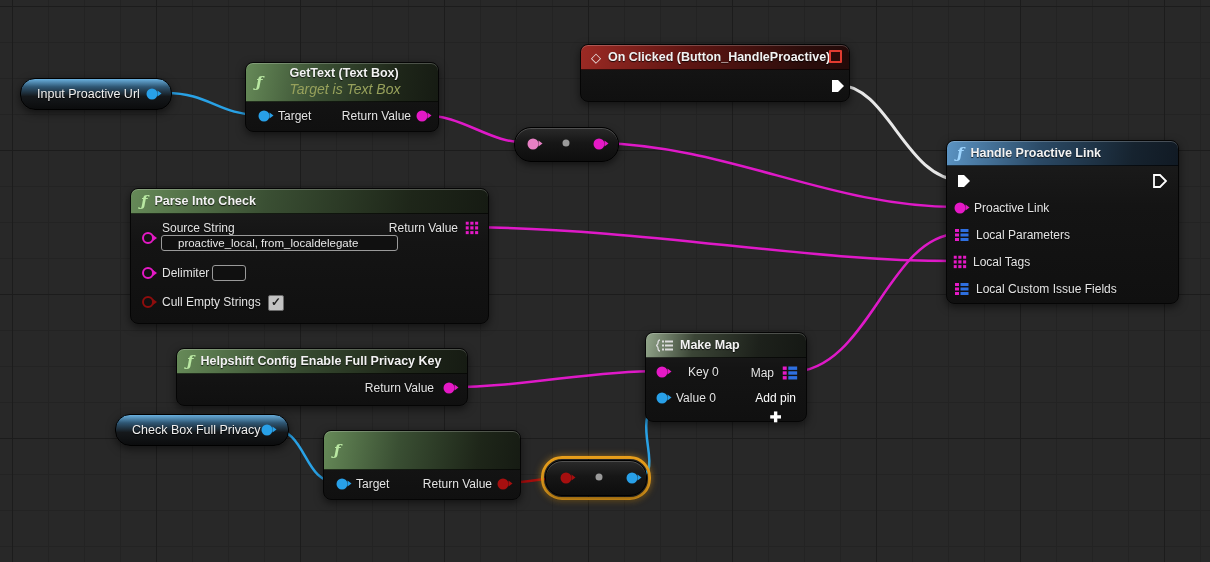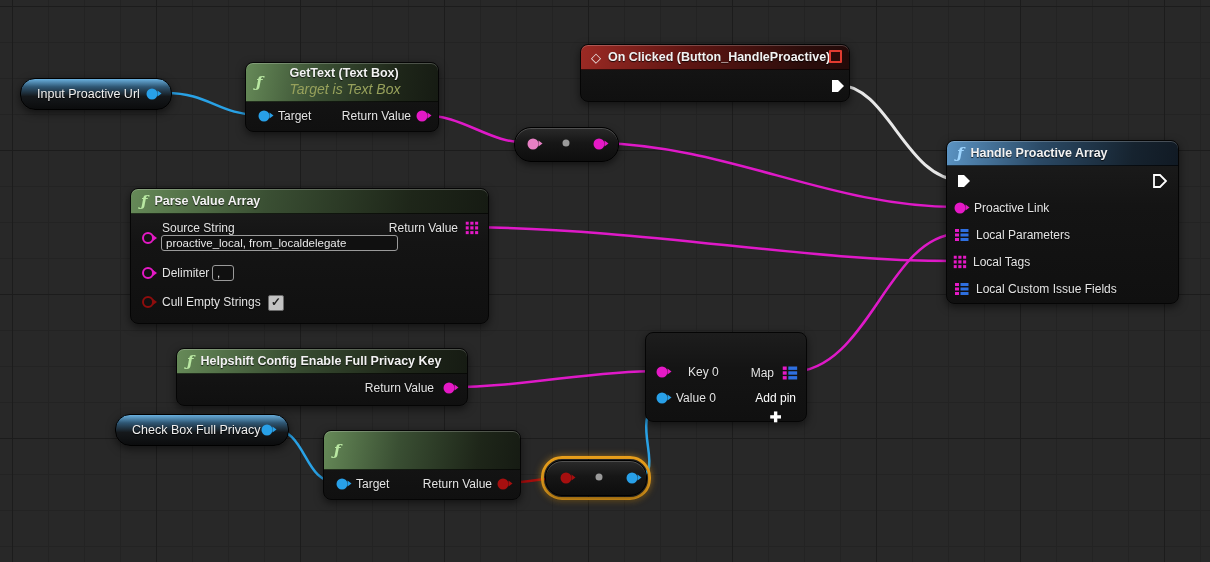--- a/index.html
+++ b/index.html
@@ -49,21 +49,21 @@
   .hollow.p-red{border:2.5px solid #8e0d0d;} .hollow.p-red::after{left:9px;top:.6px;border-left-color:#8e0d0d;}
   .apin{position:absolute;transform:translate(-50%,-50%);line-height:0;}
   .capsule{
     position:absolute;z-index:2;border:1px solid #000;border-radius:15px;
     background:linear-gradient(180deg,#6ab0de 0%,#2f5774 26%,#15181b 58%,#0b0c0d 100%);
     box-shadow:0 3px 8px rgba(0,0,0,.55);
   }
   .cap-lbl{position:absolute;left:16px;top:50%;transform:translateY(-50%);color:#f0f0f0;font-size:12.5px;white-space:nowrap;text-shadow:0 1px 1px #000;}
   .field{
     position:absolute;background:#101010;border:1px solid #9a9a9a;border-radius:3px;
-    color:#e8e8e8;font-size:11.5px;font-family:"Liberation Sans",sans-serif;padding:0 4px;height:16px;box-sizing:border-box;
+    color:#e8e8e8;font-size:11.5px;font-family:"Liberation Sans",sans-serif;padding:0 16px;height:16px;box-sizing:border-box;
   }
   .checkbox{
     position:absolute;width:14px;height:14px;background:#c2c2c2;border-radius:2px;border:1px solid #6a6a6a;
     color:#1d1d1d;font-size:12px;font-weight:bold;line-height:13px;text-align:center;
   }
   .pill{
     position:absolute;z-index:2;border:1px solid #000;border-radius:17px;
     background:linear-gradient(180deg,#2a2a2a 0%,#161616 45%,#0d0d0d 100%);
     box-shadow:inset 0 1px 0 rgba(255,255,255,.18),0 3px 7px rgba(0,0,0,.5);
   }
@@ -131,21 +131,21 @@
 
 <div class="pill" style="left:514px;top:127px;width:103px;height:33px;">
   <span class="pin p-pinklight" style="left:18px;top:16px;"></span>
   <span class="dot" style="left:51px;top:15px;"></span>
   <span class="pin p-pink" style="left:84px;top:16px;"></span>
 </div>
 
 <div class="node" style="left:946px;top:140px;width:231px;height:162px;">
   <div class="hdr hdr-1 hdr-blue">
     <span class="fn-icon fn-blue">ƒ</span>
-    <span class="title">Handle Proactive Array</span>
+    <span class="title">Handle Proactive Link</span>
   </div>
   <span class="apin" style="left:17px;top:40px;">
     <svg width="15" height="15">
         <path d="M1.5,1.5 h6 l6,6 -6,6 h-6 z" fill="#ffffff"></path>
       </svg>
   </span>
   <span class="apin" style="left:213px;top:40px;">
     <svg width="15" height="15">
         <path d="M1.5,1.5 h6 l6,6 -6,6 h-6 z" fill="none" stroke="#ffffff" stroke-width="1.8"></path>
       </svg>
@@ -197,21 +197,21 @@
           <rect x="5.5" y="10" width="8" height="3"></rect>
         </g>
       </svg>
   </span>
   <span class="lbl" style="left:29px;top:148px;">Local Custom Issue Fields</span>
 </div>
 
 <div class="node" style="left:130px;top:188px;width:357px;height:134px;">
   <div class="hdr hdr-1 hdr-green">
     <span class="fn-icon fn-green">ƒ</span>
-    <span class="title">Parse Value Array</span>
+    <span class="title">Parse Into Check</span>
   </div>
   <span class="pin p-pink hollow" style="left:17px;top:49px;"></span>
   <span class="lbl" style="left:31px;top:39px;">Source String</span>
   <input class="field" style="left: 30px; top: 46px; width: 237px;" value="proactive_local, from_localdelegate">
   <span class="pin p-pink hollow" style="left:17px;top:84px;"></span>
   <span class="lbl" style="left:31px;top:84px;">Delimiter</span>
   <input class="field" style="left: 81px; top: 76px; width: 22px;" value=",">
   <span class="pin p-red hollow" style="left:17px;top:113px;"></span>
   <span class="lbl" style="left:31px;top:113px;">Cull Empty Strings</span>
   <span class="checkbox" style="left:137px;top:106px;">✓</span>
@@ -236,20 +236,36 @@
 <div class="node" style="left:176px;top:348px;width:290px;height:56px;">
   <div class="hdr hdr-1 hdr-green">
     <span class="fn-icon fn-green">ƒ</span>
     <span class="title">Helpshift Config Enable Full Privacy Key</span>
   </div>
   <span class="lbl" style="right:33px;top:39px;">Return Value</span>
   <span class="pin p-pink" style="left:272px;top:39px;"></span>
 </div>
 
 <div class="node" style="left:645px;top:332px;width:160px;height:88px;">
+  <div class="hdr hdr-1 hdr-map">
+    <span class="apin" style="position:static;transform:none;">
+      <svg width="17" height="13">
+          <path d="M4,1 c-2,0 -2,2 -2,3 c0,1.5 -1.5,2 -1.5,2.5 c0,.5 1.5,1 1.5,2.5 c0,1 0,3 2,3" fill="none" stroke="#dcdcdc" stroke-width="1.3"></path>
+          <g fill="#dcdcdc">
+            <rect x="6" y="1.5" width="2" height="2"></rect>
+            <rect x="9" y="1.5" width="8" height="2"></rect>
+            <rect x="6" y="5.5" width="2" height="2"></rect>
+            <rect x="9" y="5.5" width="8" height="2"></rect>
+            <rect x="6" y="9.5" width="2" height="2"></rect>
+            <rect x="9" y="9.5" width="8" height="2"></rect>
+          </g>
+        </svg>
+    </span>
+    <span class="title">Make Map</span>
+  </div>
   <span class="pin p-pink" style="left:16px;top:39px;"></span>
   <span class="lbl" style="left:30px;top:39px;margin-left:12px;">Key 0</span>
   <span class="lbl" style="right:32px;top:40px;">Map</span>
   <span class="apin" style="left:144px;top:40px;">
     <svg width="15" height="15">
         <g fill="#e519c6">
           <rect x="0" y="1" width="4.2" height="3.4"></rect>
           <rect x="0" y="5.8" width="4.2" height="3.4"></rect>
           <rect x="0" y="10.6" width="4.2" height="3.4"></rect>
         </g>

